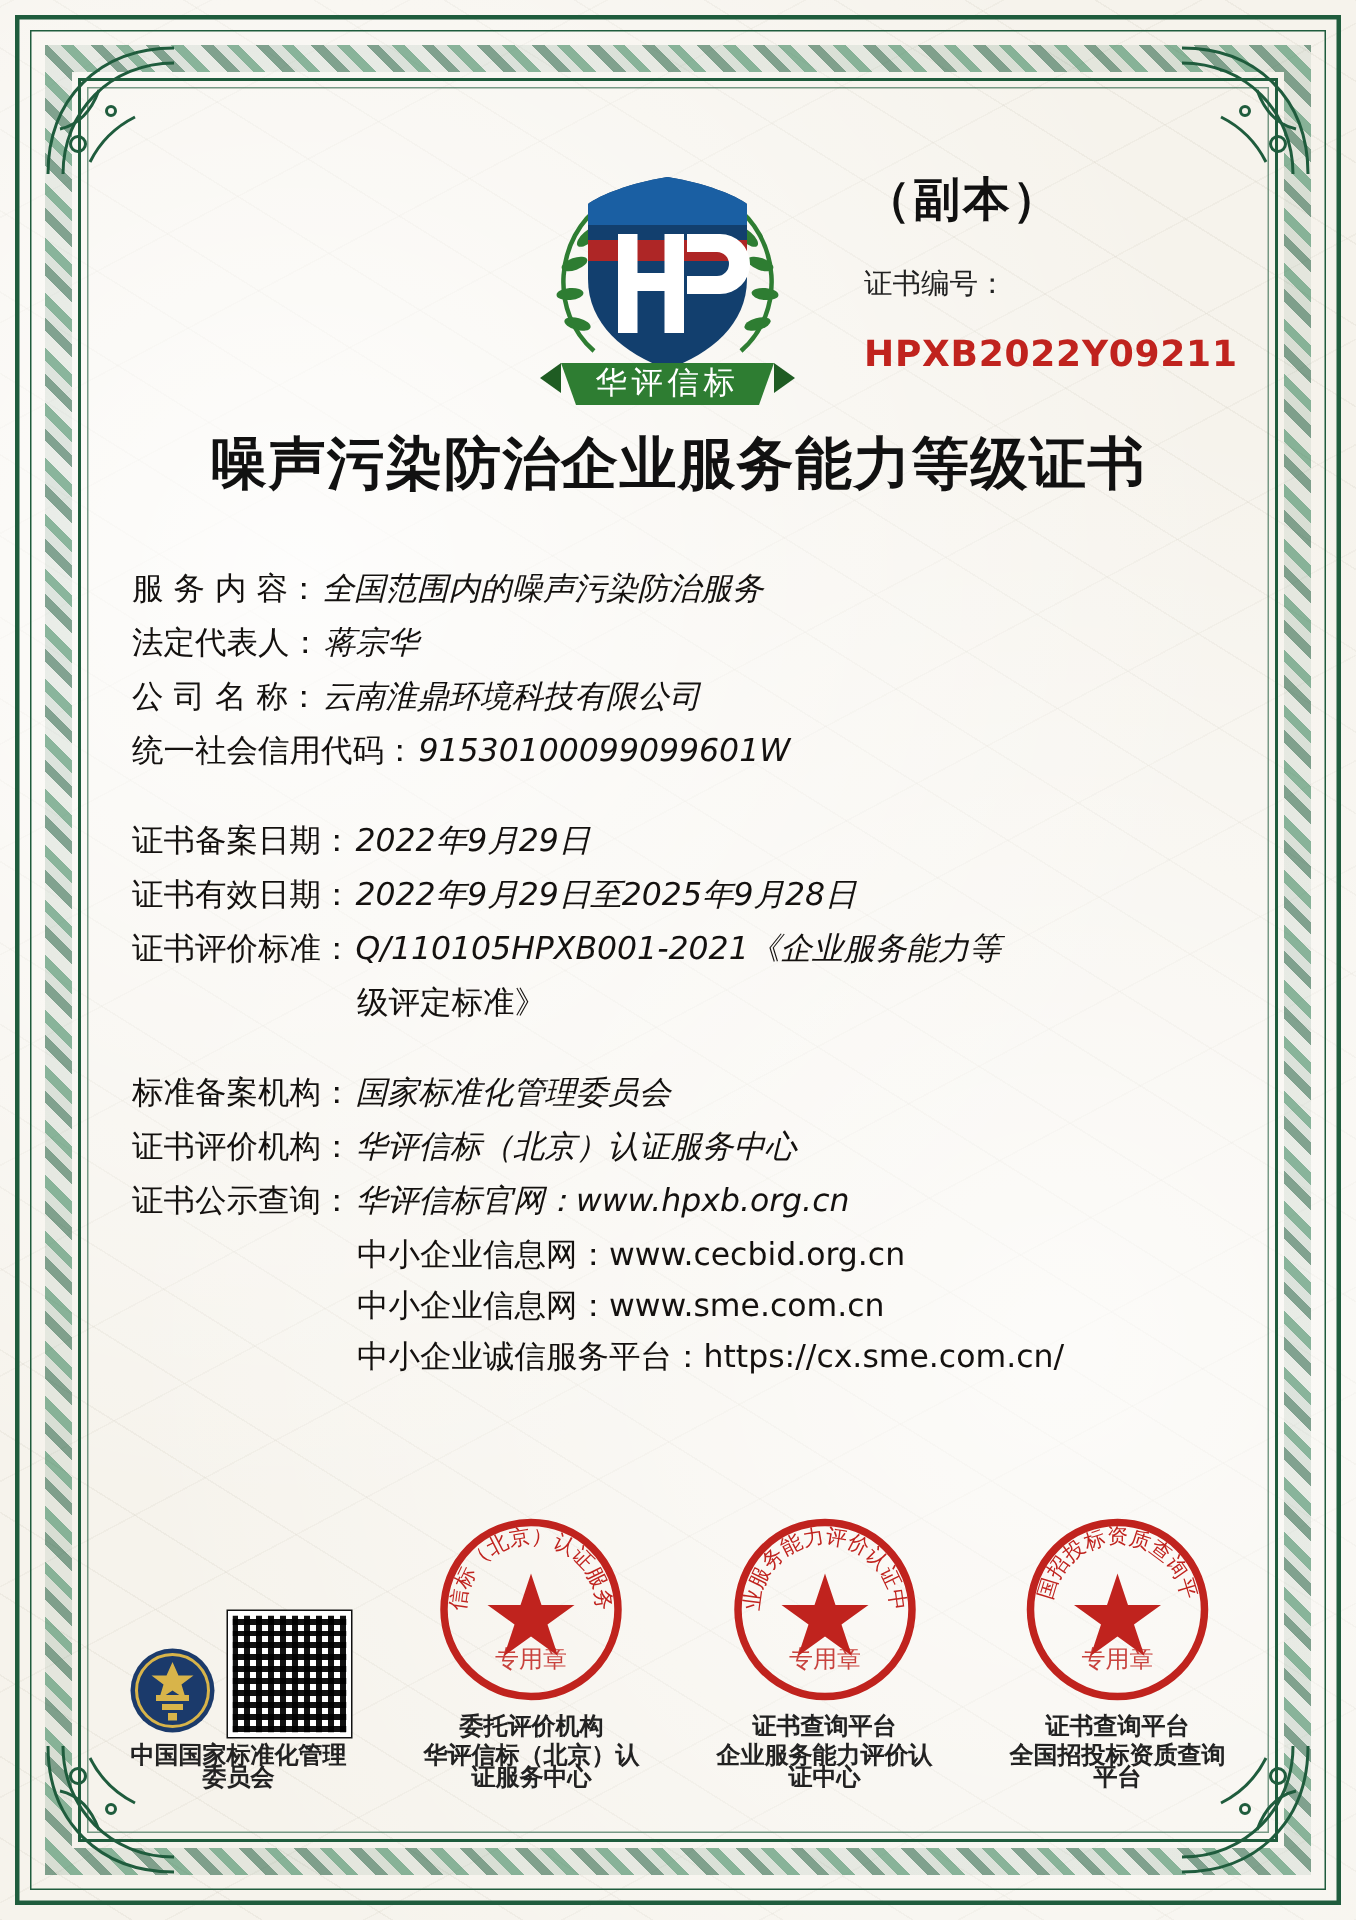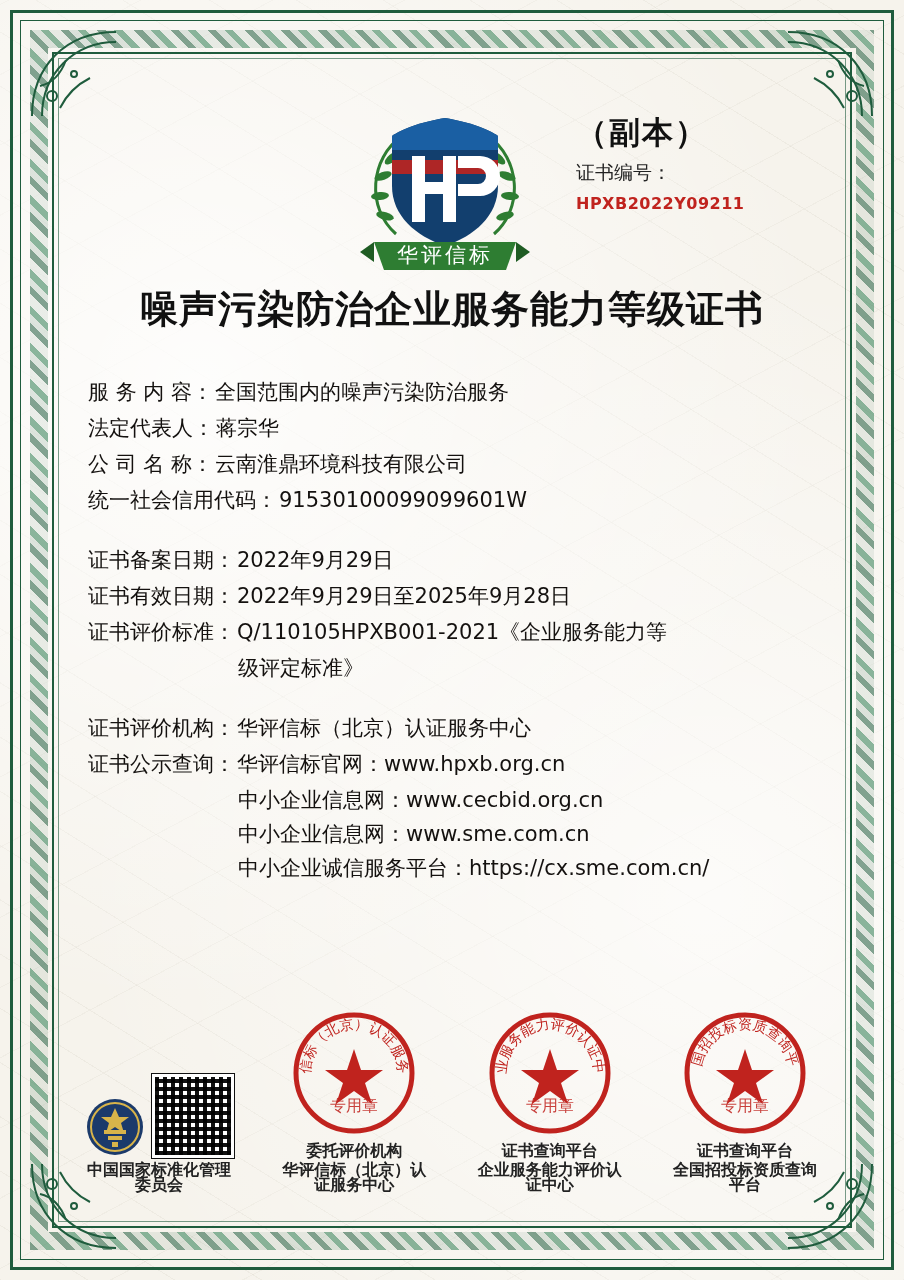--- a/index.html
+++ b/index.html
@@ -71,27 +71,27 @@
   .emblem{
     position:absolute;left:270px;top:30px;width:210px;height:180px;
   }
   .emblem svg{width:210px;height:180px;display:block;}
 
   .side-block{
     position:absolute;right:8px;top:42px;text-align:left;width:250px;
   }
   .copy-label{
     font-size:31px;color:#111;letter-spacing:2px;font-weight:600;
-    margin-bottom:6px;
+    margin-bottom:22px;
   }
   .cert-no-label{
-    font-size:19px;color:#222;margin-bottom:8px;
+    font-size:19px;color:#222;margin-bottom:20px;
   }
   .cert-no{
-    font-size:16px;color:#c0231e;font-weight:700;letter-spacing:.5px;
+    font-size:24px;color:#c0231e;font-weight:700;letter-spacing:.5px;
   }
 
   
   .main-title{
     text-align:center;
     font-size:38px;
     font-weight:700;
     color:#111;
     letter-spacing:1px;
     margin-top:4px;
@@ -119,20 +119,21 @@
     line-height:34px;
     margin-bottom:2px;
   }
   .row .k{
     white-space:nowrap;
     color:#14110f;
   }
   .row .v{
     color:#14110f;
     padding-left:2px;
+    font-style:italic;
   }
   .group{margin-top:26px;}
   .indent{
     padding-left:150px;
     font-size:21px;
     line-height:34px;
   }
   .wrap-indent{
     padding-left:150px;
     font-size:21px;
@@ -319,20 +320,24 @@
         </div>
         <div class="row">
           <span class="k">证书评价标准：</span>
           <span class="v">Q/110105HPXB001-2021《企业服务能力等</span>
         </div>
         <div class="wrap-indent">级评定标准》</div>
       </div>
 
       <div class="group">
         <div class="row">
+          <span class="k">标准备案机构：</span>
+          <span class="v">国家标准化管理委员会</span>
+        </div>
+        <div class="row">
           <span class="k">证书评价机构：</span>
           <span class="v">华评信标（北京）认证服务中心</span>
         </div>
         <div class="row">
           <span class="k">证书公示查询：</span>
           <span class="v">华评信标官网：www.hpxb.org.cn</span>
         </div>
         <div class="indent">中小企业信息网：www.cecbid.org.cn</div>
         <div class="indent">中小企业信息网：www.sme.com.cn</div>
         <div class="indent">中小企业诚信服务平台：https://cx.sme.com.cn/</div>

